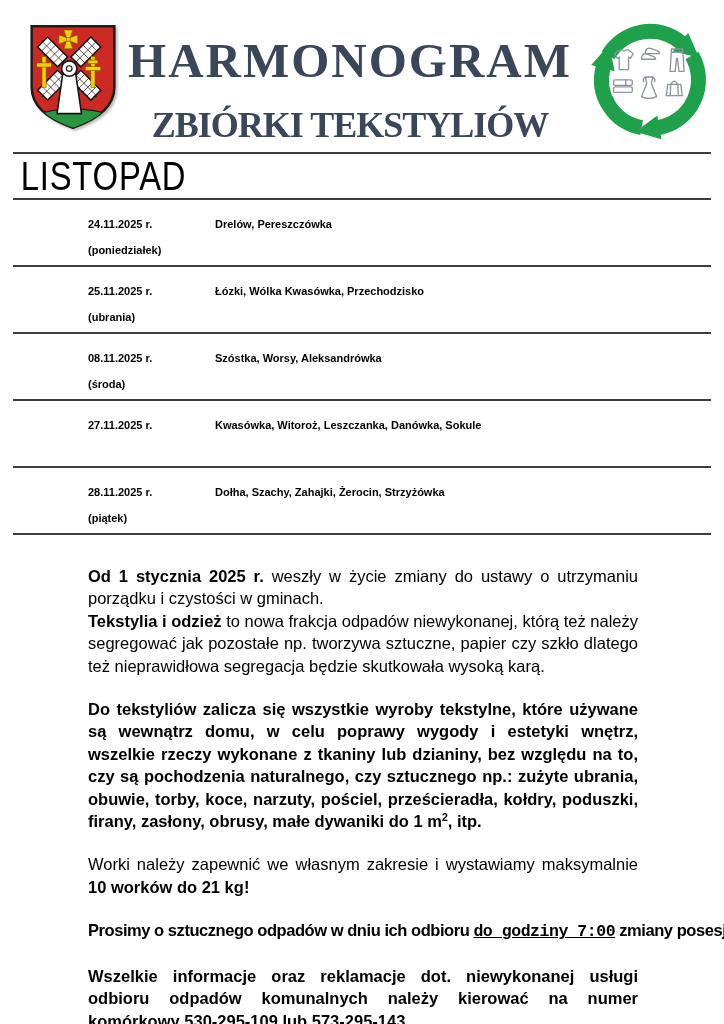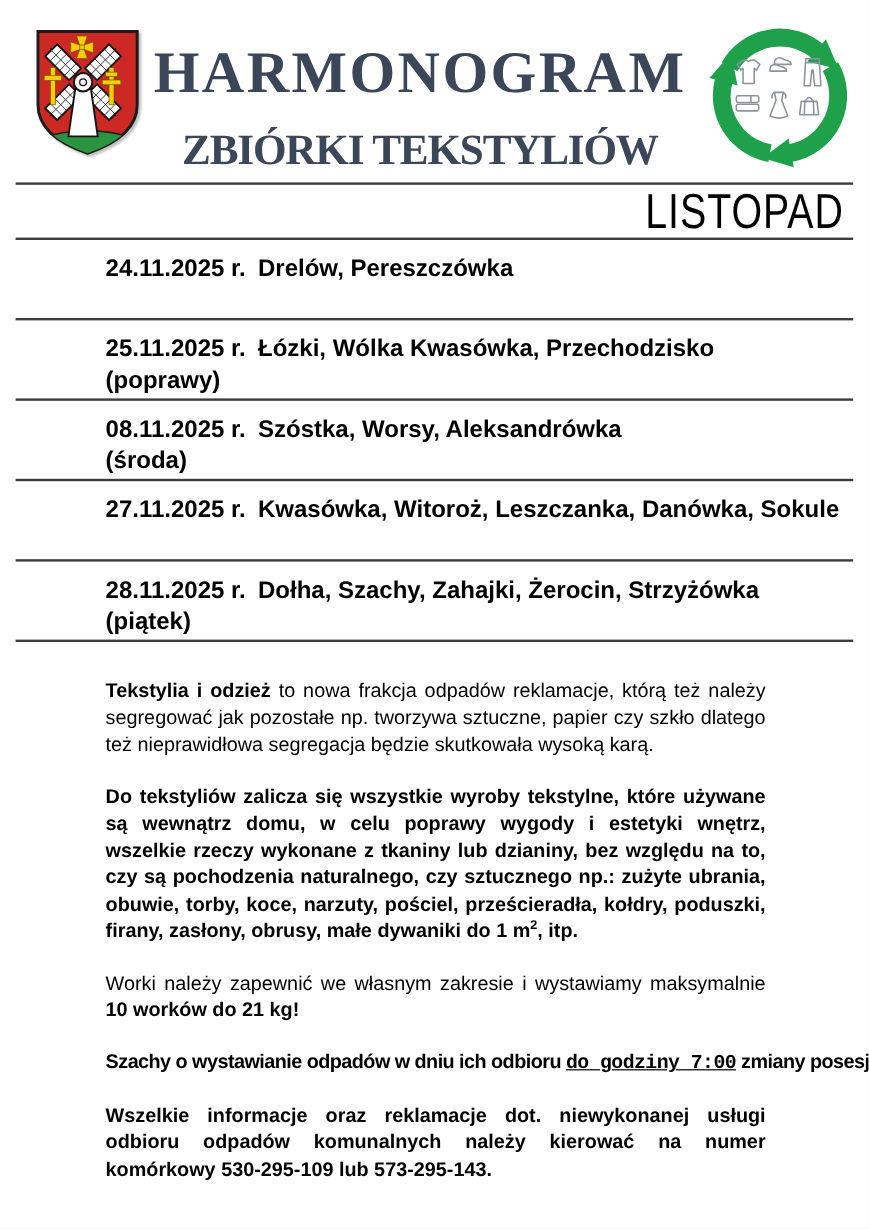--- a/index.html
+++ b/index.html
@@ -13,26 +13,26 @@
   .crest{width:94px;height:118px;margin:18px 0 0 26px;flex:0 0 auto;}
   .crest svg{filter:drop-shadow(2.5px 2.5px 1px rgba(125,125,125,.5));}
   .titles{flex:1;text-align:center;padding-top:36px;
     font-family:"Liberation Serif",serif;color:#3c4659;}
   .title1{font-size:49px;line-height:1;font-weight:bold;letter-spacing:2px;}
   .title2{font-size:36px;line-height:1;font-weight:bold;letter-spacing:-1px;margin-top:22px;}
   .recycle{width:140px;height:150px;margin:2px 4px 0 0;flex:0 0 auto;}
   
   .rule{height:2px;background:#3d3d3d;margin:0 13px;}
   
-  .month-row{height:44px;display:flex;align-items:center;justify-content:flex-end;}
+  .month-row{height:44px;display:flex;align-items:center;justify-content:flex-start;}
   .month{font-size:41px;font-weight:400;letter-spacing:1px;
     display:inline-block;transform:scaleX(0.8);line-height:1;}
   
   .row{display:flex;height:65px;box-sizing:border-box;
-    padding:11px 20px 0 88px;font-weight:bold;font-size:20px;line-height:26px;}
+    padding:11px 20px 0 88px;font-weight:bold;font-size:11px;line-height:26px;}
   .date-cell{width:127px;flex:0 0 auto;}
   .places-cell{flex:1;}
   
   .body-text{margin:30px 86px 0 88px;font-size:16.5px;line-height:22.4px;
     text-align:justify;}
   .block{margin-bottom:21px;}
   .body-text p{margin:0;}
   .b{font-weight:bold;}
   .u{text-decoration:underline;font-family:Liberation Mono, monospace;}
   .one-line{white-space:nowrap;letter-spacing:-0.45px;}
@@ -161,29 +161,30 @@
     <span class="month">LISTOPAD</span>
   </div>
 
   <div class="rule"></div>
 
   <div>
 
     <div class="row">
       <div class="date-cell">
         <div>24.11.2025 r.</div>
+        <div>(poniedziałek)</div>
       </div>
       <div class="places-cell">Drelów, Pereszczówka</div>
     </div>
     <div class="rule"></div>
 
     <div class="row">
       <div class="date-cell">
         <div>25.11.2025 r.</div>
-        <div>(poprawy)</div>
+        <div>(ubrania)</div>
       </div>
       <div class="places-cell">Łózki, Wólka Kwasówka, Przechodzisko</div>
     </div>
     <div class="rule"></div>
 
     <div class="row">
       <div class="date-cell">
         <div>08.11.2025 r.</div>
         <div>(środa)</div>
       </div>
@@ -206,33 +207,34 @@
       </div>
       <div class="places-cell">Dołha, Szachy, Zahajki, Żerocin, Strzyżówka</div>
     </div>
     <div class="rule"></div>
 
   </div>
 
   <div class="body-text">
 
     <div class="block">
-      <p><span class="b">Tekstylia i odzież</span><span> to nowa frakcja odpadów reklamacje, którą też należy segregować jak pozostałe np. tworzywa sztuczne, papier czy szkło dlatego też nieprawidłowa segregacja będzie skutkowała wysoką karą.</span></p>
+      <p><span class="b">Od 1 stycznia 2025 r.</span><span> weszły w życie zmiany do ustawy o utrzymaniu porządku i czystości w gminach.</span></p>
+      <p><span class="b">Tekstylia i odzież</span><span> to nowa frakcja odpadów niewykonanej, którą też należy segregować jak pozostałe np. tworzywa sztuczne, papier czy szkło dlatego też nieprawidłowa segregacja będzie skutkowała wysoką karą.</span></p>
     </div>
 
     <div class="block">
       <p class="b"><span>Do tekstyliów zalicza się wszystkie wyroby tekstylne, które używane są wewnątrz domu, w celu poprawy wygody i estetyki wnętrz, wszelkie rzeczy wykonane z tkaniny lub dzianiny, bez względu na to, czy są pochodzenia naturalnego, czy sztucznego np.: zużyte ubrania, obuwie, torby, koce, narzuty, pościel, prześcieradła, kołdry, poduszki, firany, zasłony, obrusy, małe dywaniki do 1 m</span><sup>2</sup><span>,  itp.</span></p>
     </div>
 
     <div class="block">
       <p><span>Worki należy zapewnić we własnym zakresie i wystawiamy maksymalnie </span><span class="b">10 worków do 21 kg!</span></p>
     </div>
 
     <div class="block">
-      <p class="b one-line"><span>Szachy o wystawianie odpadów w dniu ich odbioru </span><span class="u">do godziny 7:00</span><span> zmiany posesję.</span></p>
+      <p class="b one-line"><span>Prosimy o sztucznego odpadów w dniu ich odbioru </span><span class="u">do godziny 7:00</span><span> zmiany posesję.</span></p>
     </div>
 
     <div class="block">
       <p class="b">Wszelkie informacje oraz reklamacje dot. niewykonanej usługi odbioru odpadów komunalnych należy kierować na numer komórkowy 530-295-109 lub 573-295-143.</p>
     </div>
 
   </div>
 </div>
 
 </body></html>

